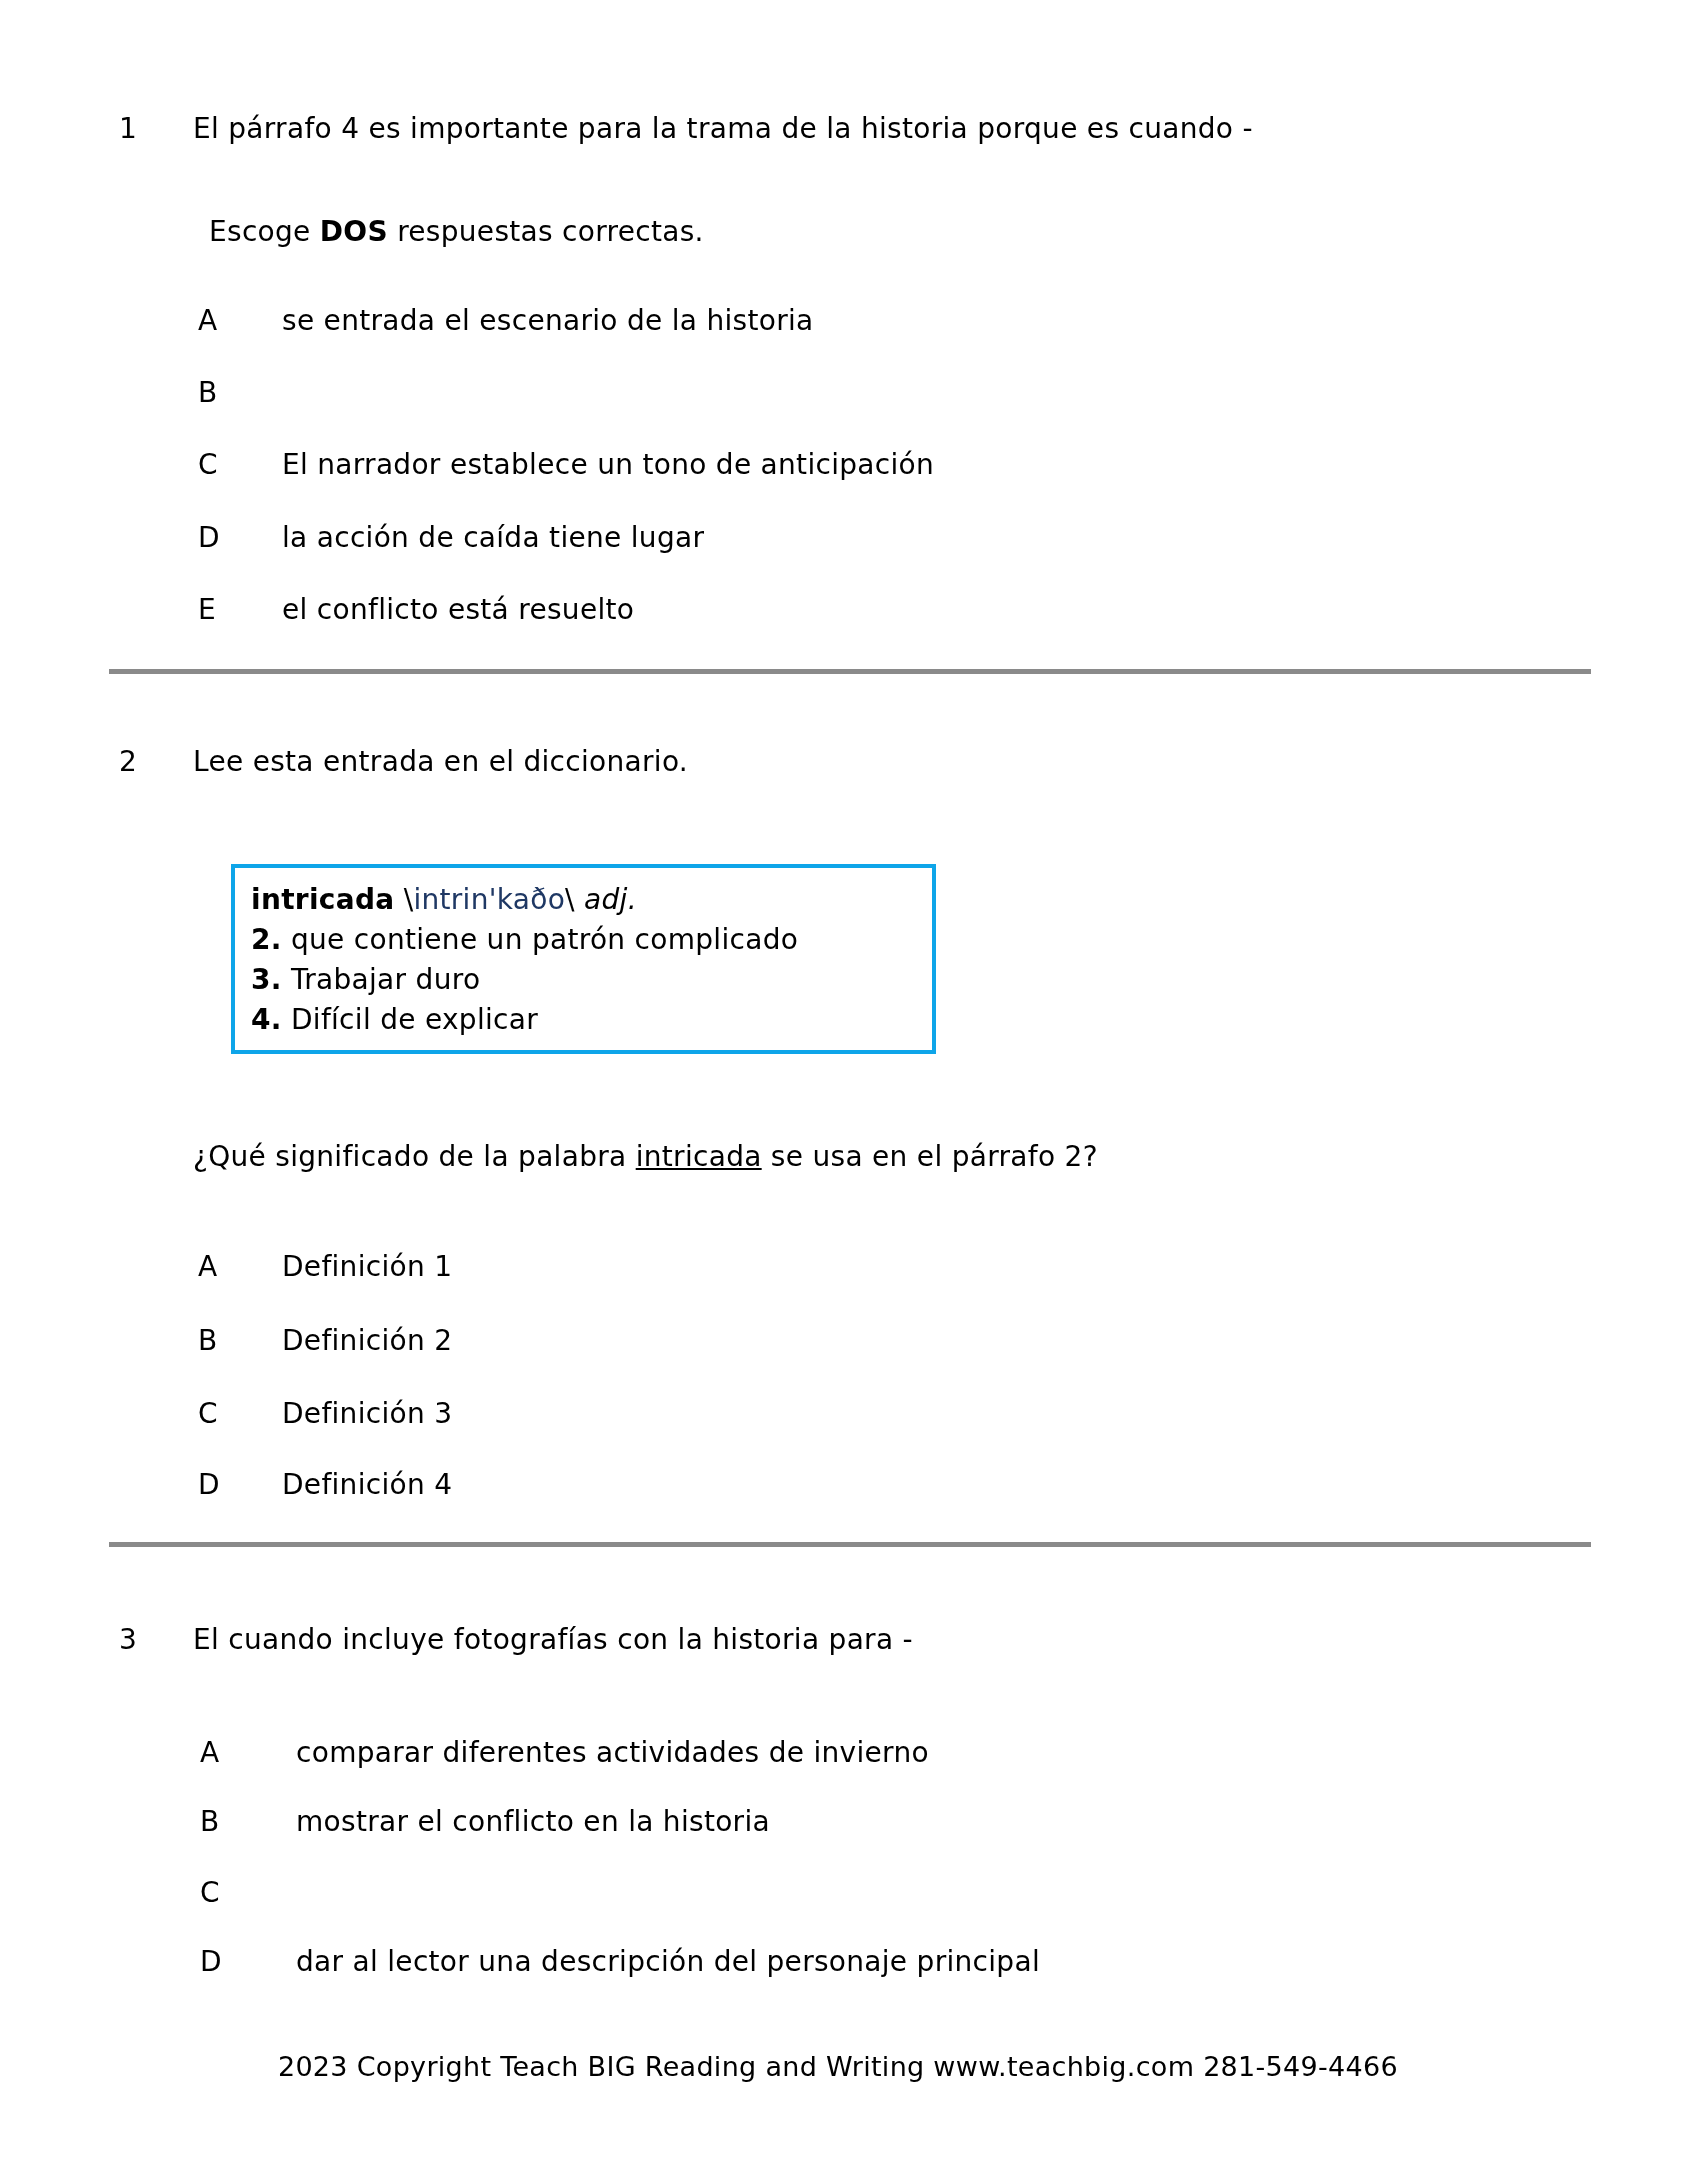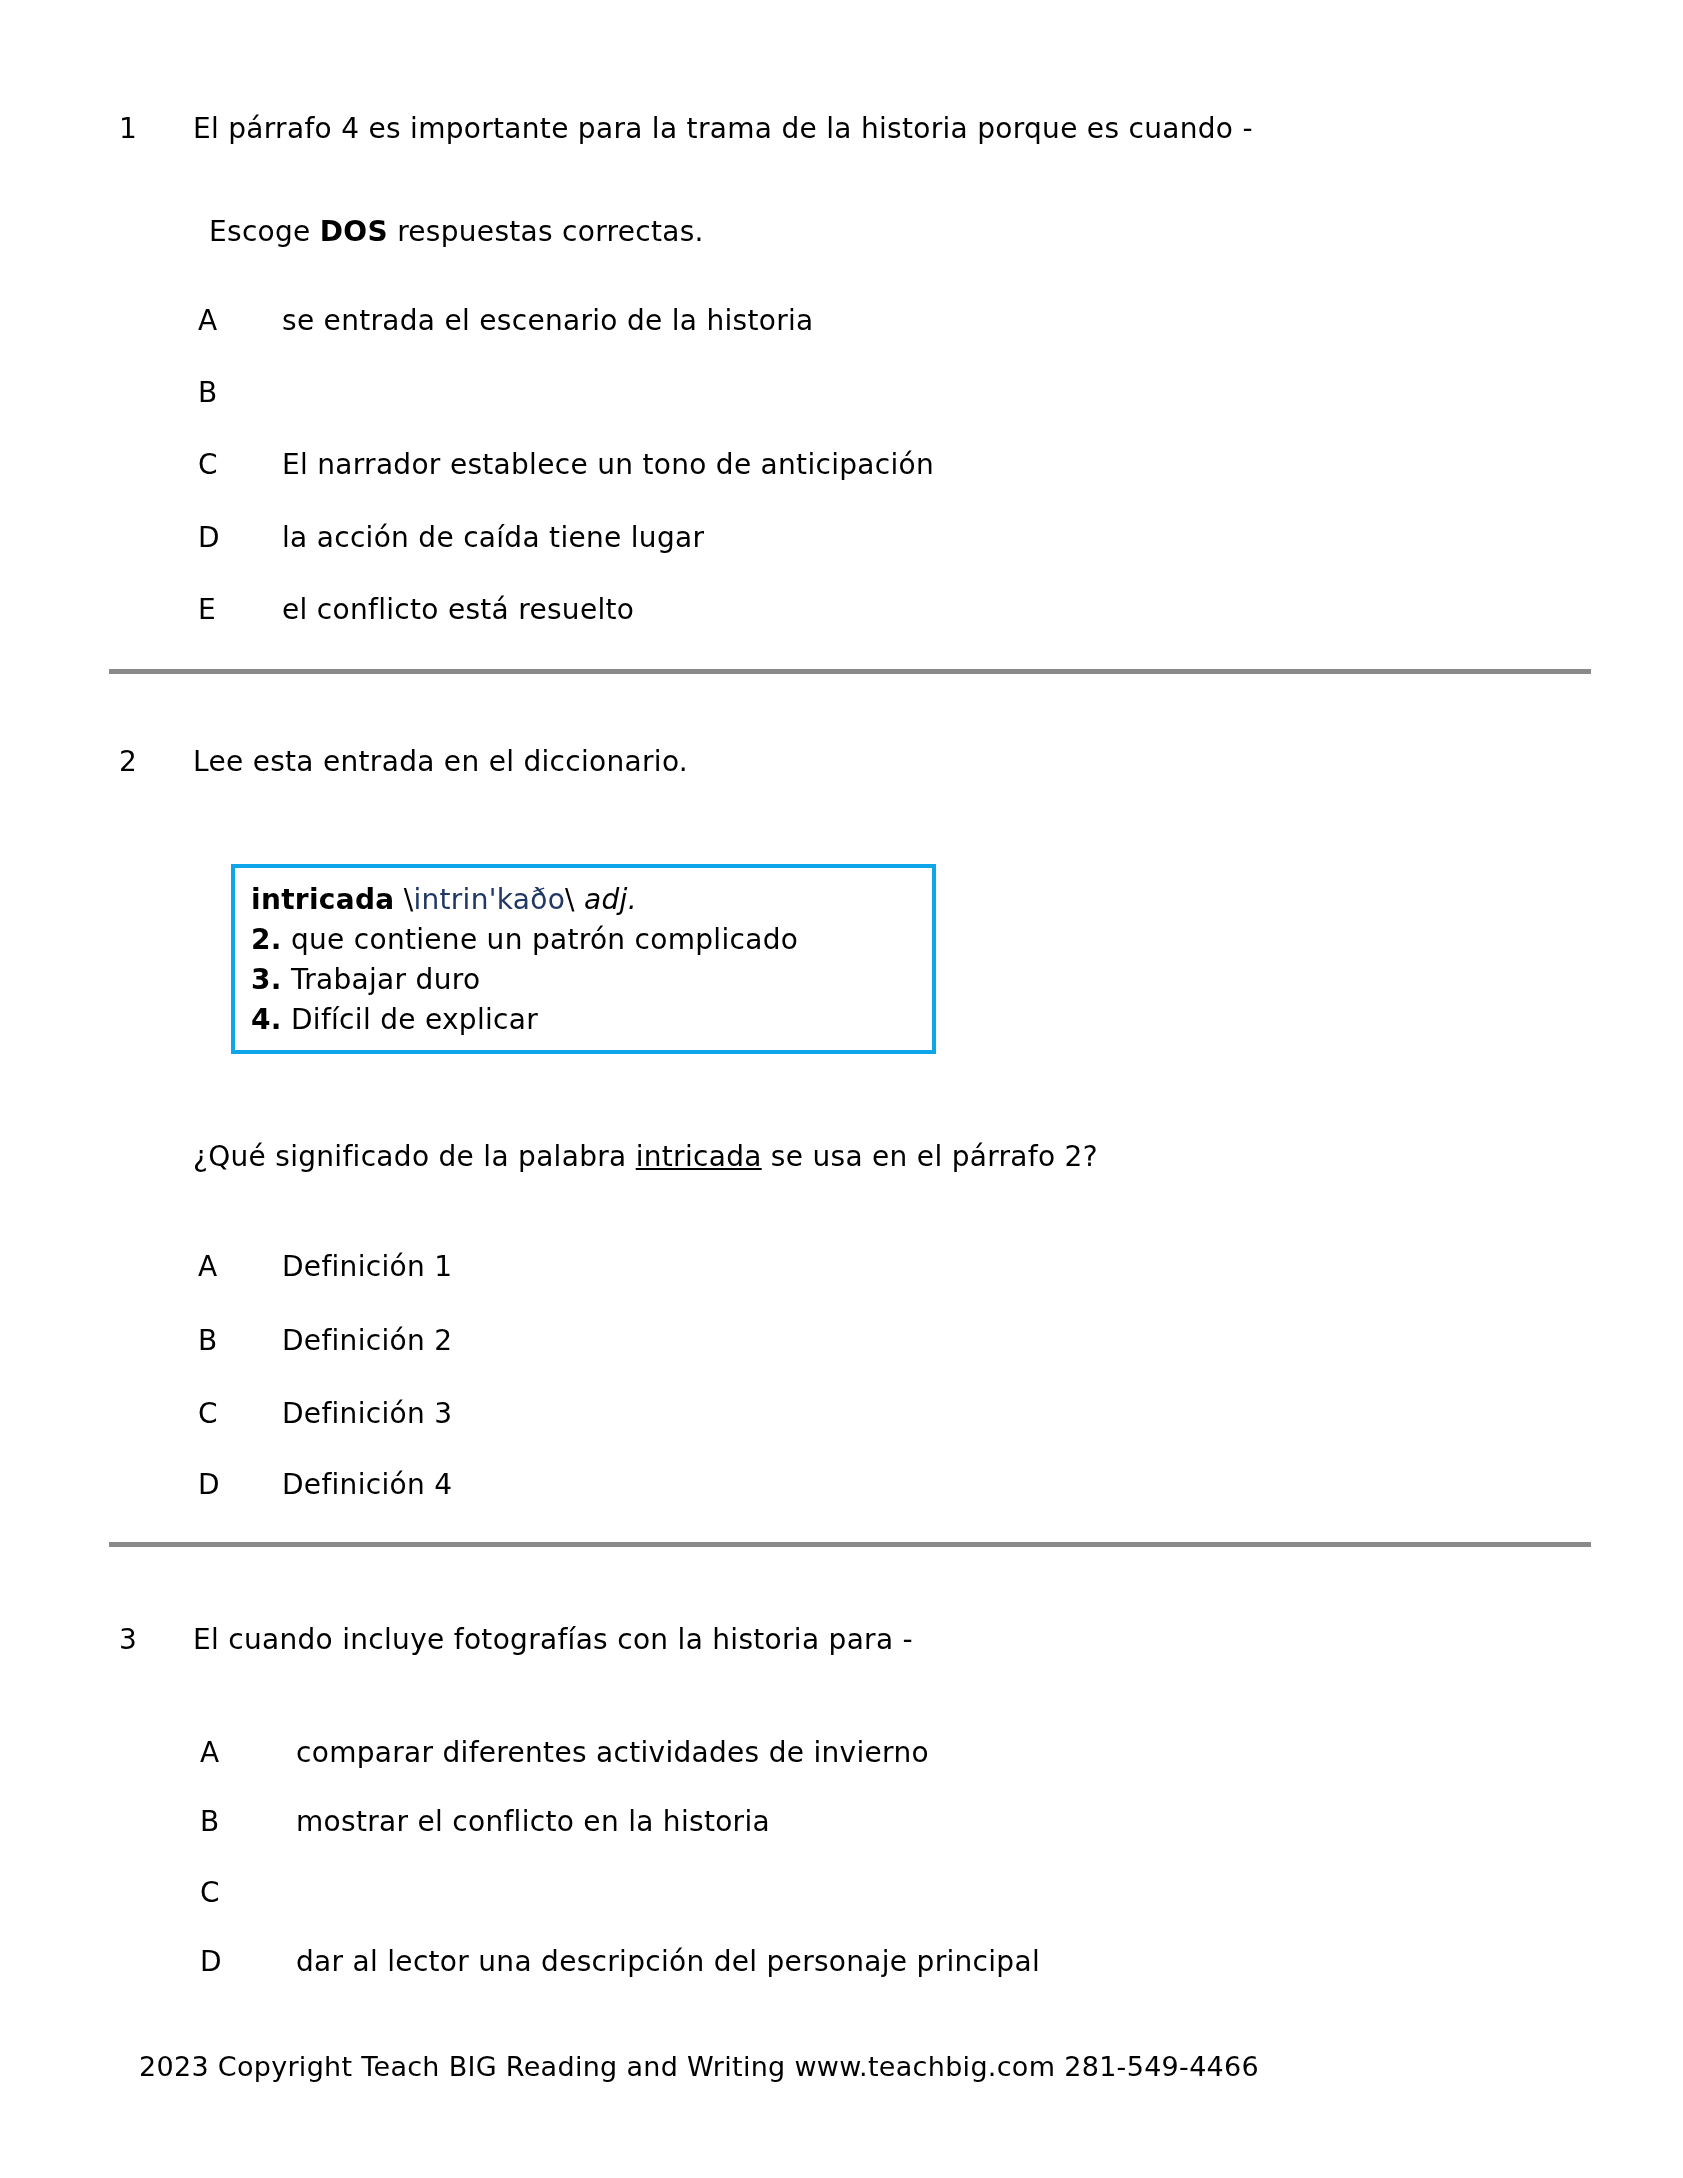--- a/index.html
+++ b/index.html
@@ -36,21 +36,21 @@
     line-height: 40px;
     margin-left: 40px;
   }
   .dictbox p { margin: 0; }
   .pron { color: #1f3864; }
   .underline { text-decoration: underline; }
   .footer {
     left: 0;
     top: 2049px;
     width: 1398px;
-    text-align: center;
+    text-align: right;
     font-size: 27px;
   }
   b { font-weight: bold; }
   i { font-style: italic; }
 </style>
 </head>
 <body>
 
 <div class="doc">
 

